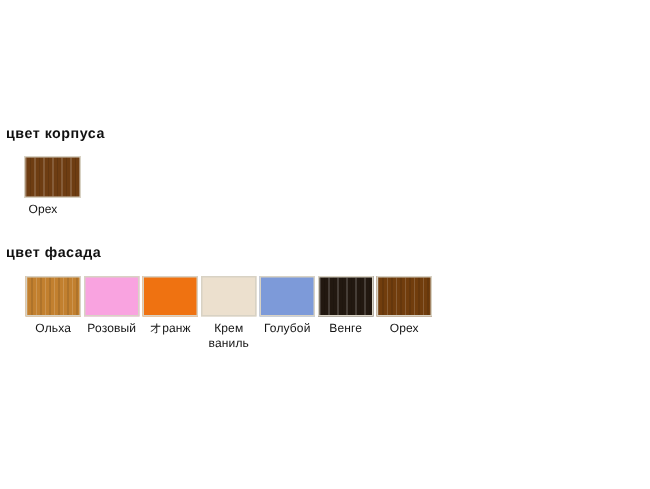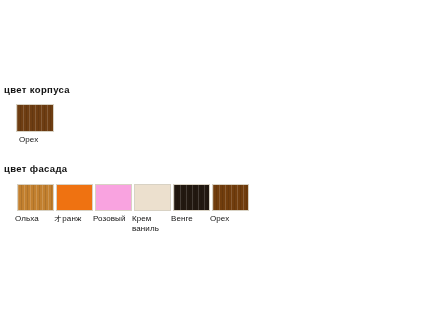--- a/index.html
+++ b/index.html
@@ -114,21 +114,21 @@
     background-image:
       repeating-linear-gradient(90deg, rgba(255,255,255,0.18) 0 1px, rgba(0,0,0,0) 1px 3px),
       repeating-linear-gradient(0deg, rgba(0,0,0,0.10) 0 1px, rgba(0,0,0,0) 1px 3px);
     pointer-events: none;
   }
 
   .swatch-label {
     margin-top: 3px;
     font-size: 8px;
     line-height: 9.5px;
-    text-align: left;
+    text-align: center;
     color: #141414;
     letter-spacing: 0.1px;
     width: 41px;
     word-wrap: break-word;
   }
   .swatch-row.corpus-row .swatch-label {
     text-align: left;
     margin-left: 3px;
     width: auto;
   }
@@ -151,34 +151,38 @@
 
   <div class="swatch-row facade-row">
 
     <div class="swatch-cell">
       <div class="swatch-chip grain" style="background-color: rgb(194, 128, 47);"></div>
       <div class="swatch-label">Ольха</div>
     </div>
 
 
     <div class="swatch-cell">
-      <div class="swatch-chip" style="background-color: rgb(239, 114, 17);"></div>
-      <div class="swatch-label">オранж</div>
+      <div class="swatch-chip" style="background-color: rgb(249, 163, 224);"></div>
+      <div class="swatch-label">Розовый</div>
     </div>
 
     <div class="swatch-cell">
-      <div class="swatch-chip" style="background-color: rgb(249, 163, 224);"></div>
-      <div class="swatch-label">Розовый</div>
+      <div class="swatch-chip" style="background-color: rgb(239, 114, 17);"></div>
+      <div class="swatch-label">オранж</div>
     </div>
 
     <div class="swatch-cell">
       <div class="swatch-chip" style="background-color: rgb(236, 224, 206);"></div>
       <div class="swatch-label">Крем ваниль</div>
     </div>
 
+    <div class="swatch-cell">
+      <div class="swatch-chip" style="background-color: rgb(125, 154, 217);"></div>
+      <div class="swatch-label">Голубой</div>
+    </div>
 
     <div class="swatch-cell">
       <div class="swatch-chip grain" style="background-color: rgb(34, 24, 16);"></div>
       <div class="swatch-label">Венге</div>
     </div>
 
 
     <div class="swatch-cell">
       <div class="swatch-chip grain" style="background-color: rgb(113, 61, 13);"></div>
       <div class="swatch-label">Орех</div>

